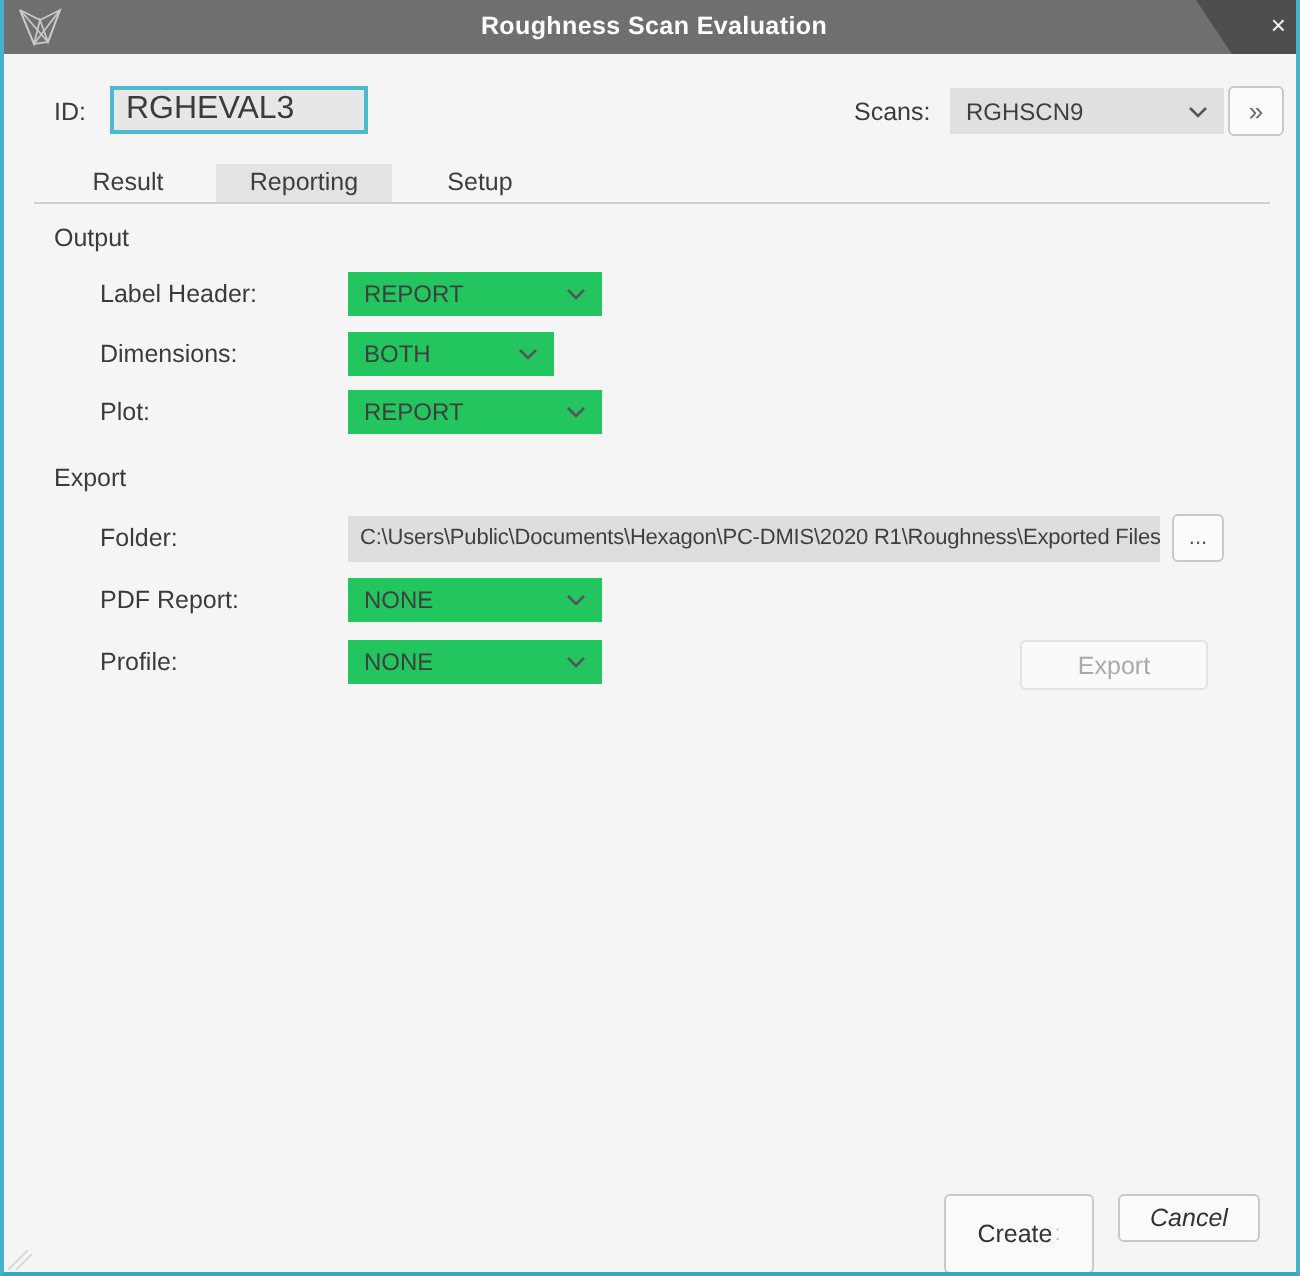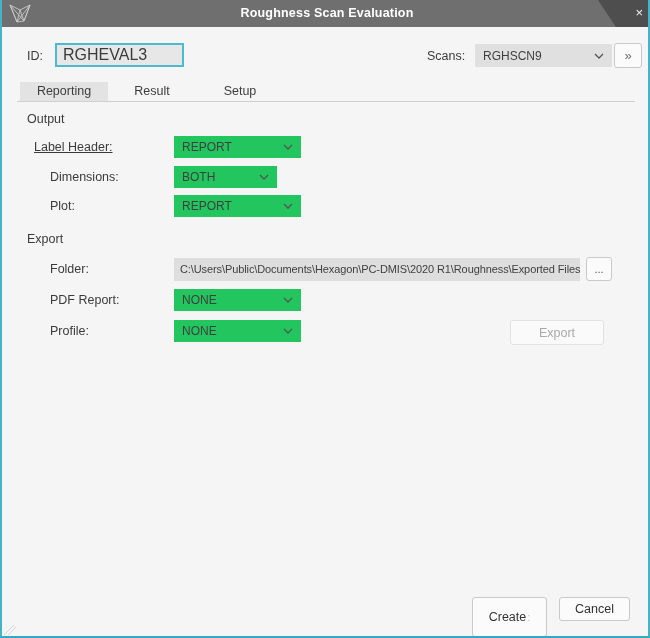--- a/index.html
+++ b/index.html
@@ -62,21 +62,21 @@
   
   .folder-field{
     position:absolute;left:172px;top:258px;width:406px;height:23px;box-sizing:border-box;
     background:#dedede;font-size:11px;color:#3f3f3f;line-height:23px;padding:0 6px;
     white-space:nowrap;overflow:hidden;letter-spacing:-0.1px;
   }
   .browse-btn{left:584px;top:257px;width:26px;height:24px;font-size:11px;color:#555;}
   .export-btn{left:508px;top:320px;width:94px;height:25px;}
   
   .create-btn{left:470px;top:597px;width:75px;height:40px;}
-  .cancel-btn{left:557px;top:597px;width:71px;height:24px;}
+  .cancel-btn{left:557px;top:597px;width:71px;height:24px;font-style:italic;}
   .create-caret{opacity:.35;margin-left:1px;font-size:11px;color:#8c4a4a;}
   .grip{
     position:absolute;left:2px;bottom:1px;width:12px;height:10px;opacity:.5;
   }
 </style>
 </head>
 <body>
 
 <div class="dialog">
 
@@ -103,29 +103,29 @@
     <span>RGHSCN9</span>
     <svg class="chev" width="10" height="6" viewBox="0 0 10 6">
       <polyline points="1,1 5,5 9,1" fill="none" stroke="#555" stroke-width="1.3"></polyline>
     </svg>
   </div>
   <div class="btn expand-btn">
     <span>»</span>
   </div>
 
   <div class="tabs">
+    <div class="tab">Result</div>
     <div class="tab active">Reporting</div>
-    <div class="tab">Result</div>
     <div class="tab">Setup</div>
   </div>
   <div class="tab-sep"></div>
 
   <div class="section-lbl" style="left:25px;top:112px;">Output</div>
 
-  <div class="lbl" style="left:32px;top:140px;text-decoration:underline;">Label Header:</div>
+  <div class="lbl" style="left:48px;top:140px;">Label Header:</div>
   <div class="dropdown" style="left:172px;top:136px;width:127px;">
     <span>REPORT</span>
     <svg class="chev" width="10" height="6" viewBox="0 0 10 6">
       <polyline points="1,1 5,5 9,1" fill="none" stroke="#555" stroke-width="1.3"></polyline>
     </svg>
   </div>
 
   <div class="lbl" style="left:48px;top:170px;">Dimensions:</div>
   <div class="dropdown" style="left:172px;top:166px;width:103px;">
     <span>BOTH</span>

